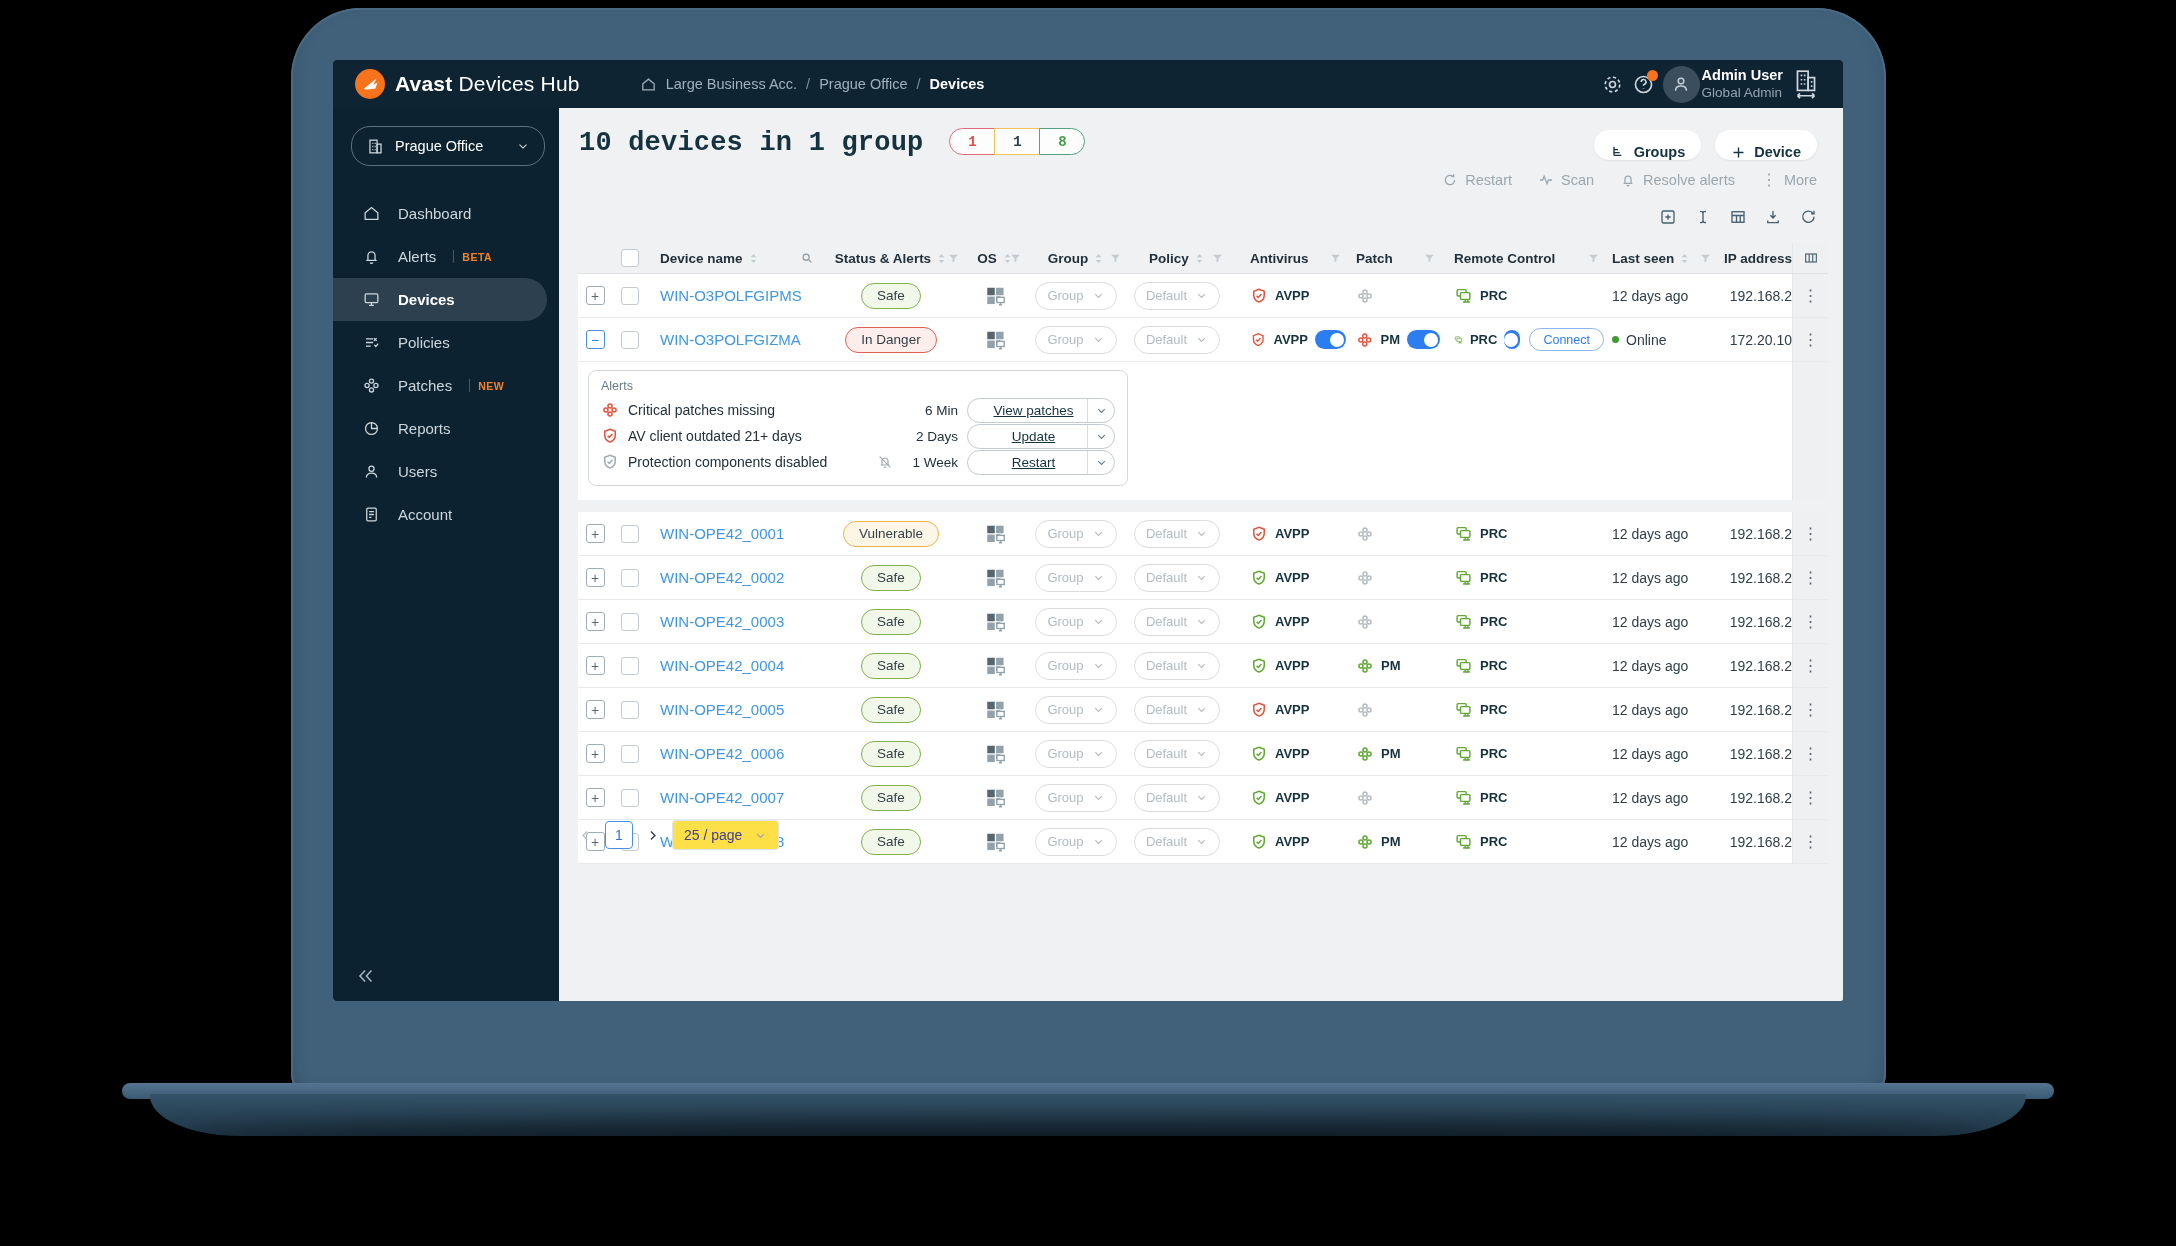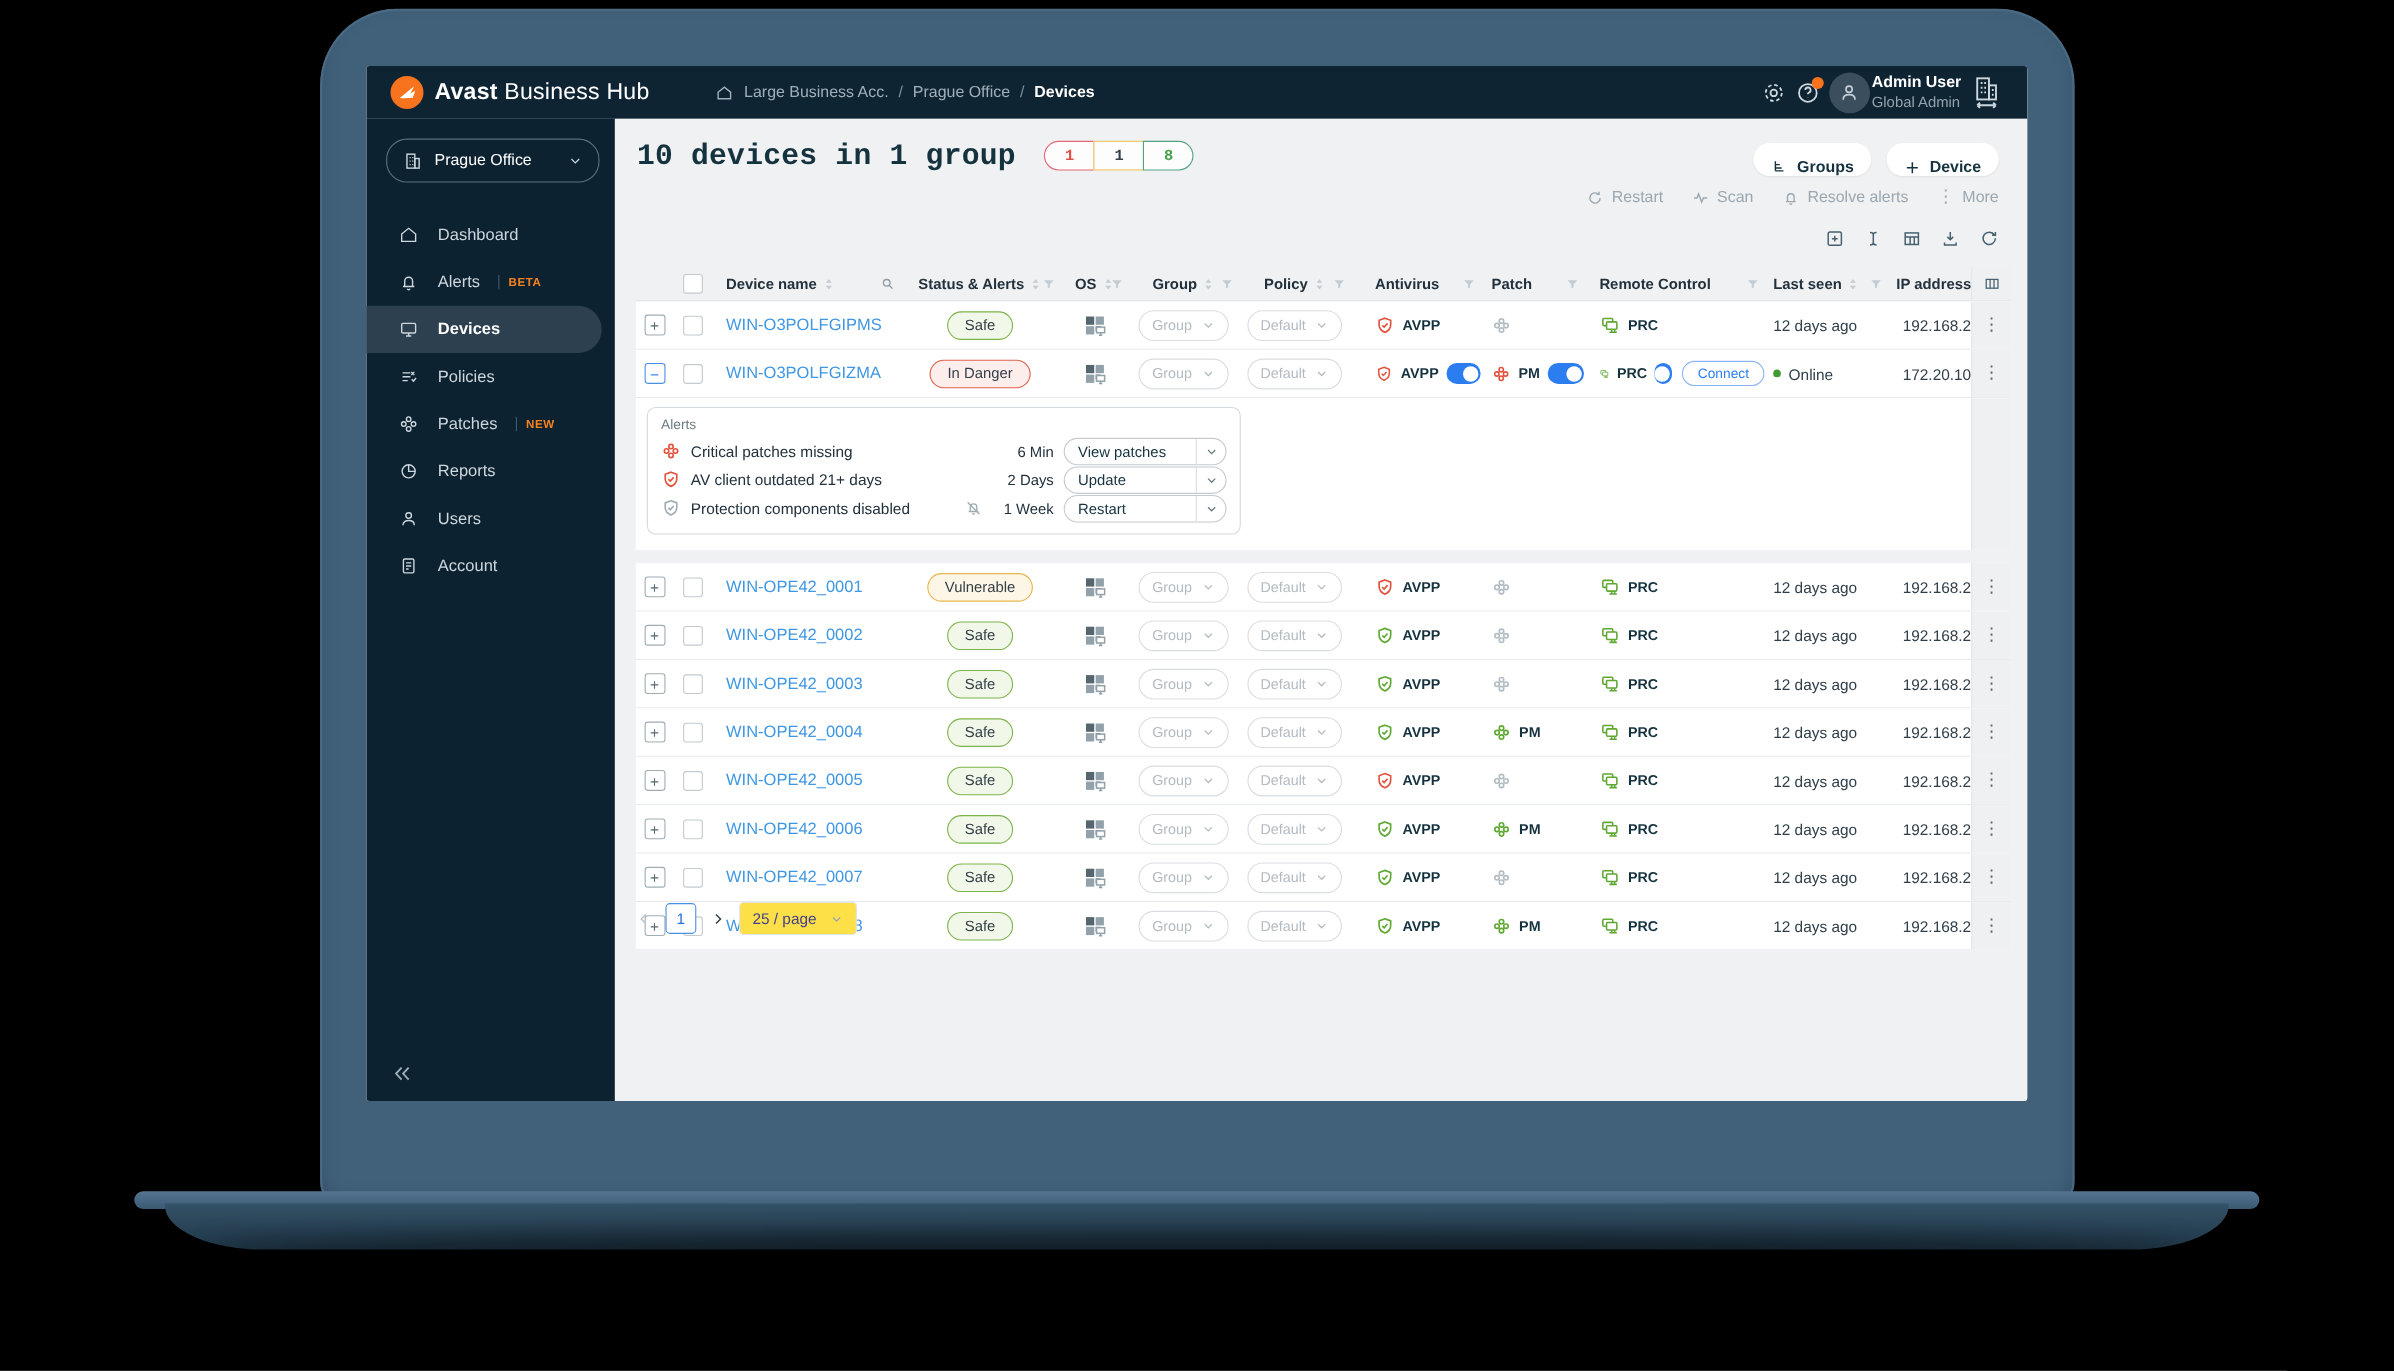--- a/index.html
+++ b/index.html
@@ -123,21 +123,21 @@
   
   .exp-row{background:#fff;align-items:flex-start;}
   .exp-inner{grid-column:1/13;background:#fff;padding:8px 0 14px 10px;}
   .alertbox{width:540px;border:1px solid #d4d9dc;border-radius:8px;background:#fff;padding:8px 12px 10px 12px;box-sizing:border-box;}
   .alert-title{font-size:12.5px;color:#6c7a83;margin-bottom:4px;}
   .alert-line{display:flex;align-items:center;height:26px;gap:9px;}
   .alert-text{font-size:14px;color:#22313c;flex:1;}
   .alert-age{font-size:13.5px;color:#22313c;width:56px;text-align:right;white-space:nowrap;}
   .splitbtn{width:148px;height:25px;border:1px solid #c3cad0;border-radius:13px;display:flex;align-items:center;
     background:#fff;cursor:pointer;box-sizing:border-box;}
-  .sb-label{flex:1;font-size:13.5px;color:#15323f;padding-left:12px;text-align:left;}
+  .sb-label{flex:1;font-size:13.5px;color:#15323f;padding-left:12px;text-align:center;text-decoration:underline;}
   .sb-div{width:1px;height:100%;background:#d9dde0;}
   .sb-chev{width:26px;display:flex;justify-content:center;}
   .spacer{height:12px;}
 
   
   .pager{position:absolute;left:19px;top:712px;display:flex;align-items:center;gap:12px;}
   .pg-prev{color:#b9c1c7;}
   .pg-next{color:#32414b;}
   .pg-num{width:26px;height:26px;border:1.5px solid #4a90e2;border-radius:4px;background:#fff;color:#2f72d9;
     font-size:14px;display:flex;align-items:center;justify-content:center;cursor:pointer;}
@@ -157,21 +157,21 @@
   <div class="screen">
 
     <div class="topbar">
       <div class="brand">
         <span class="brand-logo">
           <svg width="30" height="30" viewBox="0 0 30 30">
               <path d="M8.5 20 L21.5 9.5 L16 20.2 Z" fill="#fff"></path>
               <path d="M9.5 20.5 L22.5 13.5 L20.3 19.8 Z" fill="#fff" opacity=".95"></path>
             </svg>
         </span>
-        <span class="brand-name"><b>Avast</b> <span>Business Hub</span></span>
+        <span class="brand-name"><b>Avast</b> <span>Devices Hub</span></span>
       </div>
       <div class="crumbs">
         <span>
             <svg width="17" height="17" viewBox="0 0 24 24" fill="none" stroke="#9fb0ba" stroke-width="1.8">
               <path d="M4 11 L12 4.5 L20 11 V19.5 H4 Z"></path>
             </svg>
           </span>
         <span>Large Business Acc.</span>
         <span class="sep">/</span>
         <span>Prague Office</span>

